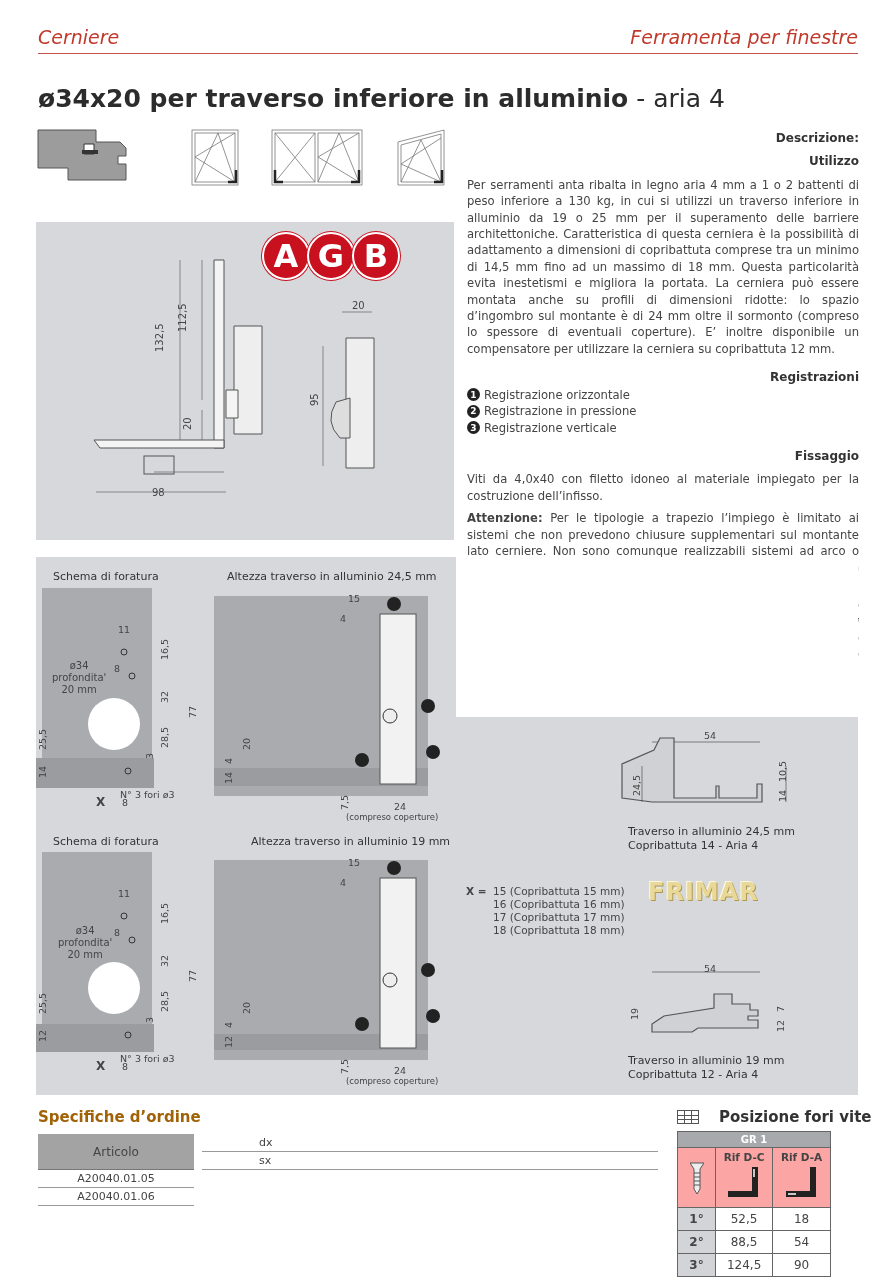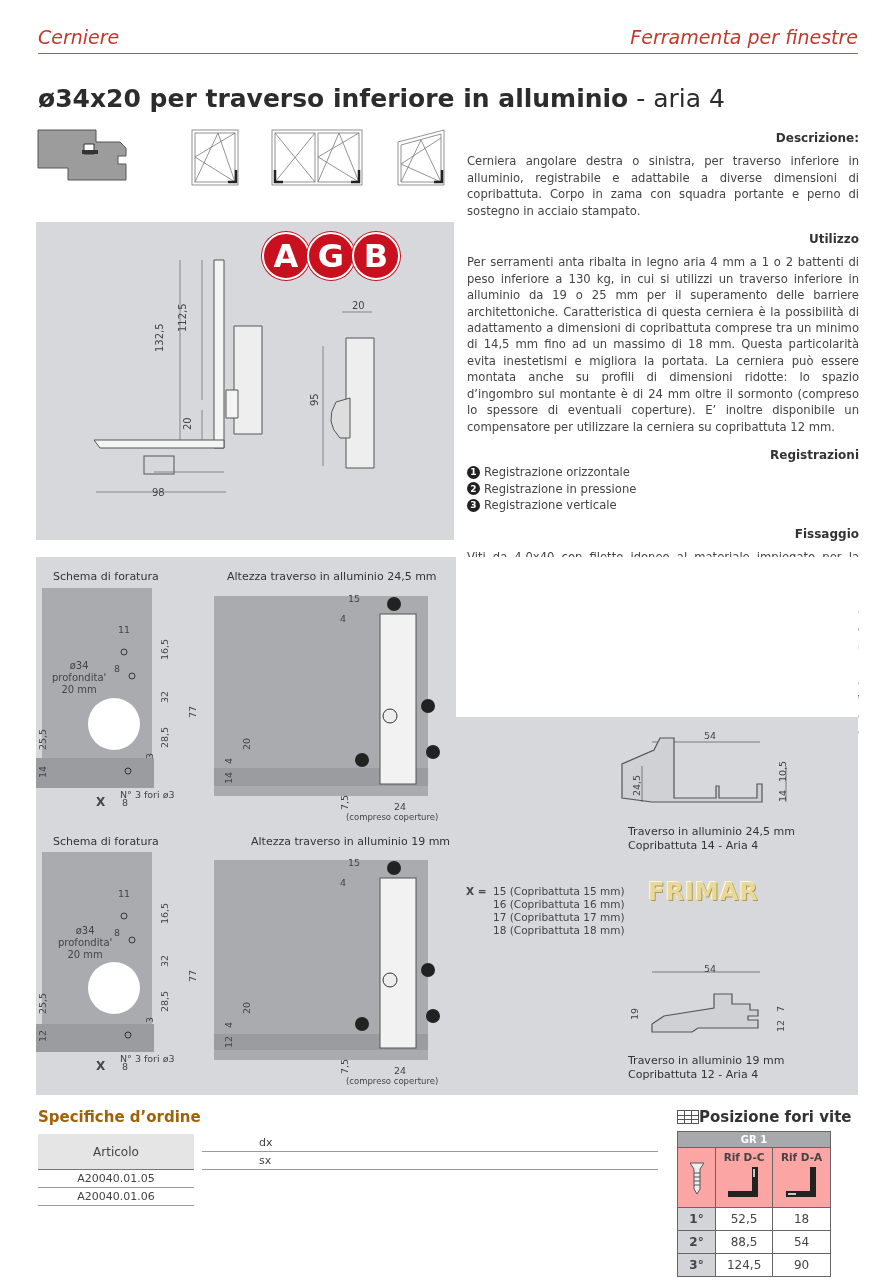--- a/index.html
+++ b/index.html
@@ -37,28 +37,28 @@
   .xlist .row { display: flex; }
   .xlist .x { width: 27px; font-weight: bold; }
   .xlist .sp { width: 27px; }
 
   .caption { position: absolute; font-size: 11px; line-height: 14px; color: #333; }
 
   .frimar { position: absolute; left: 648px; top: 878px; font-size: 24px; font-weight: bold; color: #e8d89a; letter-spacing: 1px; text-shadow: 1px 1px 0 #b09a50, -1px -1px 0 #fff8d8; }
 
   .spec-title { position: absolute; left: 38px; top: 1108px; font-size: 15px; font-weight: bold; color: #a16207; }
   .spec { position: absolute; top: 1134px; }
-  .spec .hd { background: #e5e5e5; height: 36px; border-bottom: 1.5px solid #777; font-size: 12px; color: #444; display: flex; align-items: center; }
+  .spec .hd { background: #a3a3a3; height: 36px; border-bottom: 1.5px solid #777; font-size: 12px; color: #444; display: flex; align-items: center; }
   .spec .cell { height: 18px; border-bottom: 1px solid #999; font-size: 11px; color: #444; display: flex; align-items: center; }
   .s1 { left: 38px; width: 156px; }
   .s1 .hd, .s1 .cell { justify-content: center; }
   .s2 { left: 202px; width: 456px; }
   .s2 .hd, .s2 .cell { padding-left: 57px; }
 
-  .pos-title { position: absolute; left: 677px; top: 1108px; display: flex; align-items: center; gap: 0; font-size: 15px; font-weight: bold; color: #333; }
+  .pos-title { position: absolute; left: 677px; top: 1108px; display: flex; align-items: center; gap: 20px; font-size: 15px; font-weight: bold; color: #333; }
   .gridicon { width: 22px; height: 14px; border: 1.5px solid #555; background:
       linear-gradient(#555,#555) 0 4px/100% 1px no-repeat,
       linear-gradient(#555,#555) 0 8px/100% 1px no-repeat,
       linear-gradient(#555,#555) 6px 0/1px 100% no-repeat,
       linear-gradient(#555,#555) 13px 0/1px 100% no-repeat; }
   table.pos { position: absolute; left: 677px; top: 1131px; width: 154px; border-collapse: collapse; font-size: 12px; color: #444; }
   table.pos td, table.pos th { border: 1px solid #666; text-align: center; }
   table.pos .gr { background: #a7a9ad; color: #fff; font-weight: bold; height: 16px; font-size: 10px; }
   table.pos .hdrow td { height: 60px; vertical-align: top; font-weight: bold; font-size: 10.5px; padding-top: 3px; background: #fca5a5; }
   table.pos .screwcell { background: #d2d4d8; vertical-align: middle !important; }
@@ -126,21 +126,20 @@
   <text x="282" y="184" font-size="10" fill="#444" transform="rotate(-90 282 184)">95</text>
 </svg>
 <div class="agb">
   <span>A</span>
   <span>G</span>
   <span>B</span>
 </div>
 
 <div class="textcol">
   <h3>Descrizione:</h3>
-  <p>Cerniera angolare destra o sinistra, per traverso inferiore in alluminio, registrabile e adattabile a diverse dimensioni di copribattuta. Corpo in zama con squadra portante e perno di sostegno in acciaio stampato.</p>
   <h3>Utilizzo</h3>
   <p>Per serramenti anta ribalta in legno aria 4 mm a 1 o 2 battenti di peso inferiore a 130 kg, in cui si utilizzi un traverso inferiore in alluminio da 19 o 25 mm per il superamento delle barriere architettoniche. Caratteristica di questa cerniera è la possibilità di adattamento a dimensioni di copribattuta comprese tra un minimo di 14,5 mm fino ad un massimo di 18 mm. Questa particolarità evita inestetismi e migliora la portata. La cerniera può essere montata anche su profili di dimensioni ridotte: lo spazio d’ingombro sul montante è di 24 mm oltre il sormonto (compreso lo spessore di eventuali coperture). E’ inoltre disponibile un compensatore per utilizzare la cerniera su copribattuta 12 mm.</p>
   <h3>Registrazioni</h3>
   <div class="reglist">
     <div class="reg-item">
         <span class="num">1</span>
         <span>Registrazione orizzontale</span>
       </div>
     <div class="reg-item">
         <span class="num">2</span>

